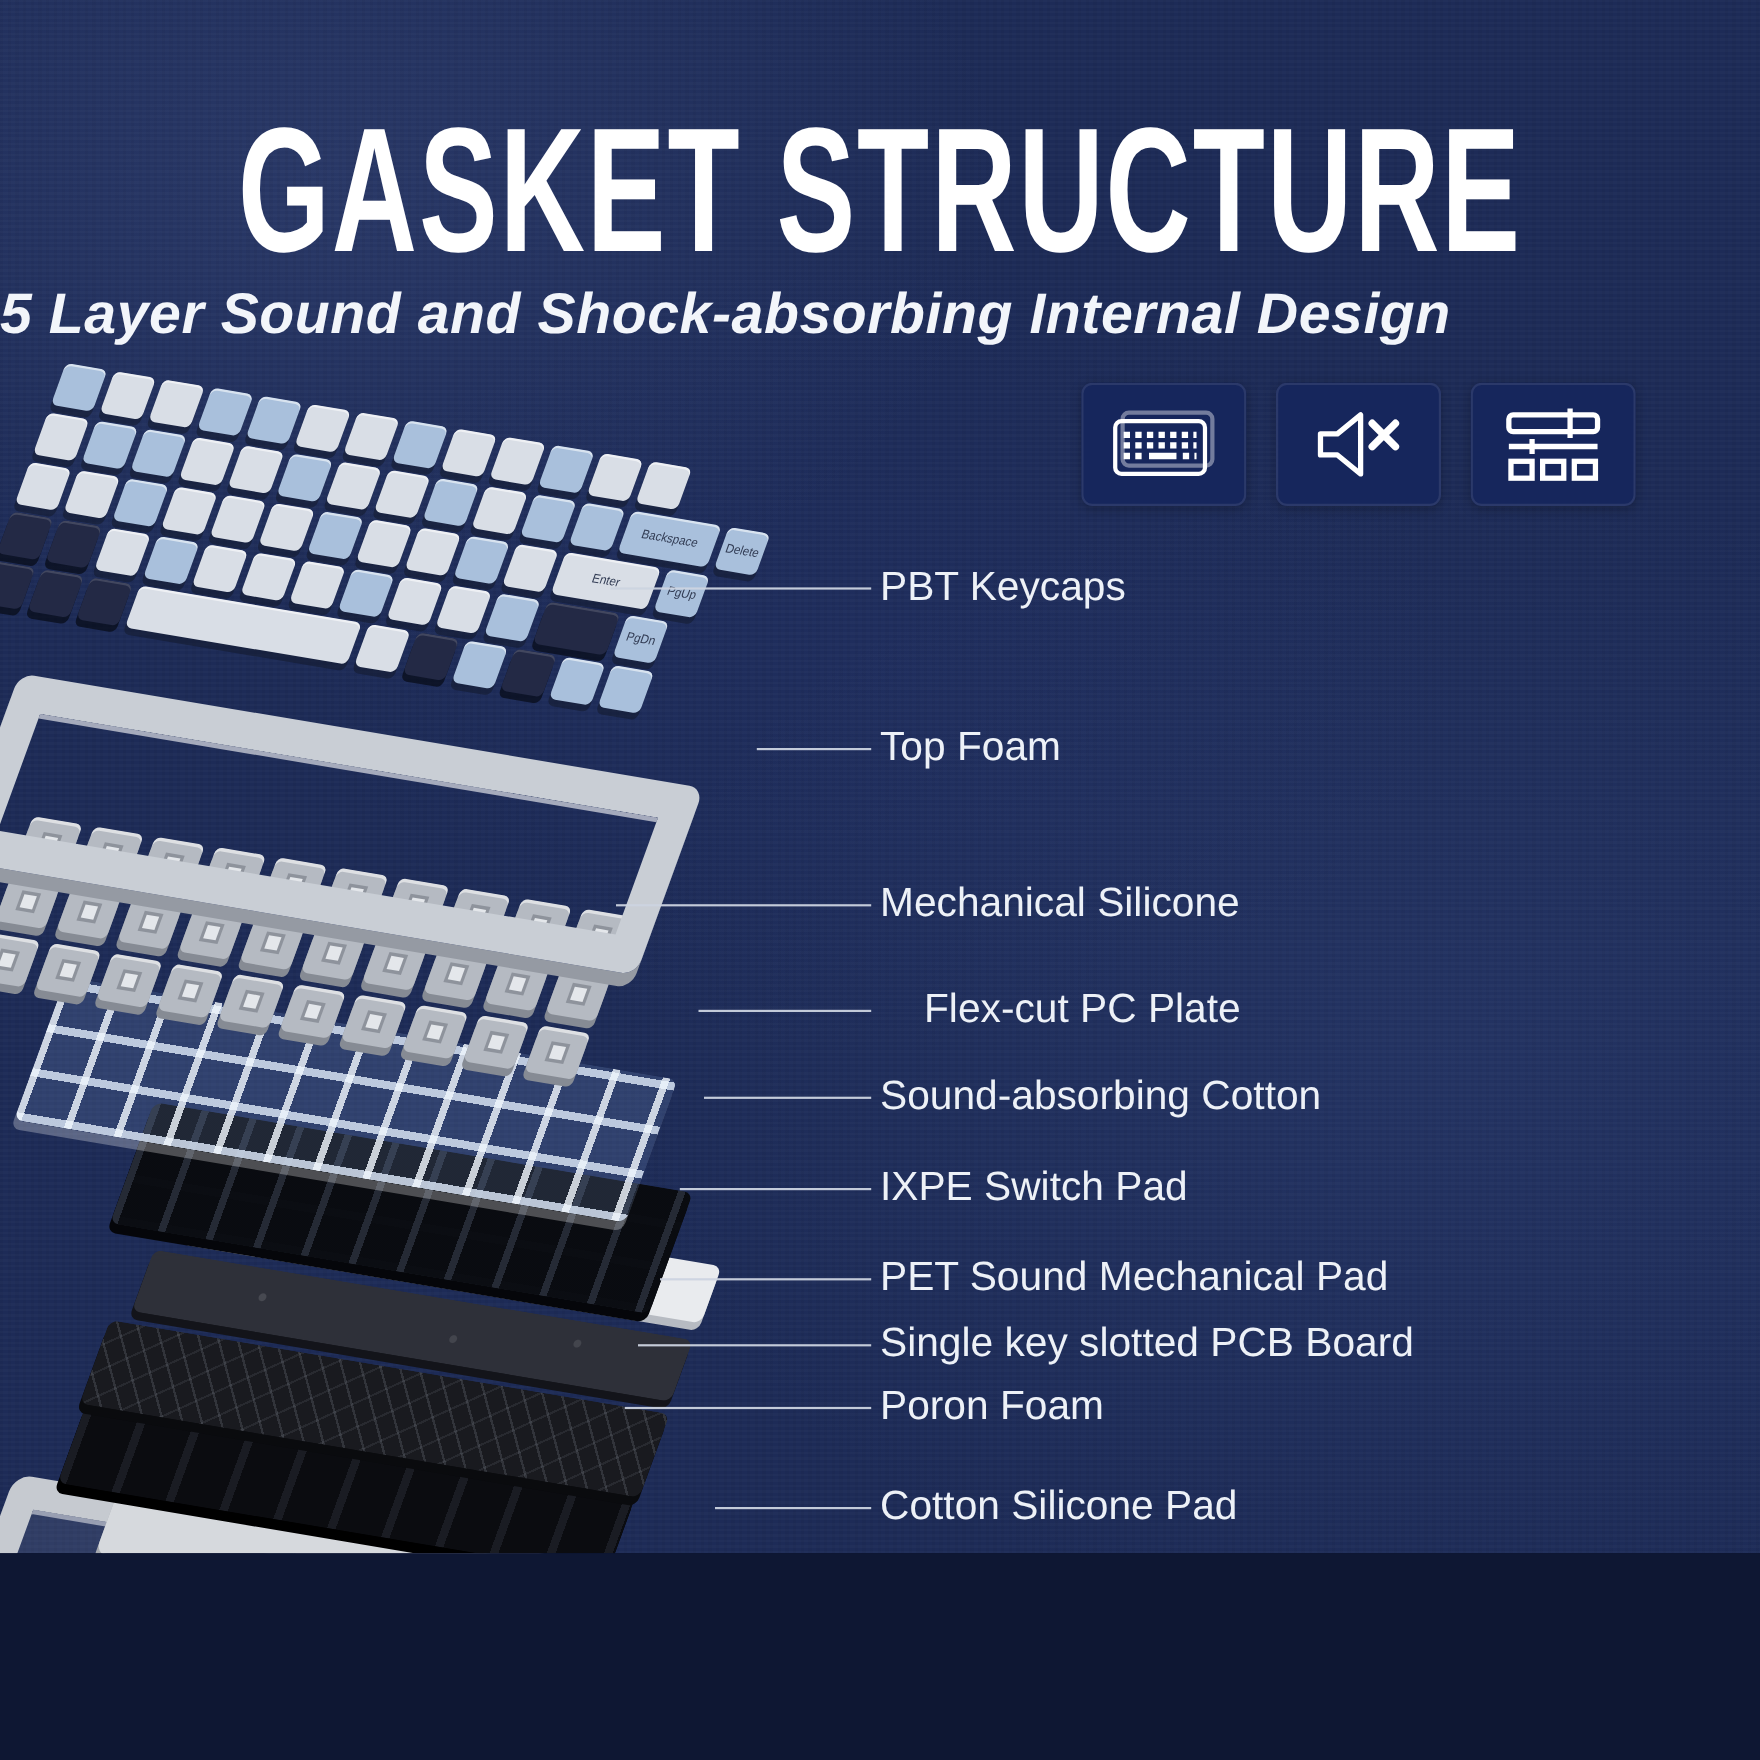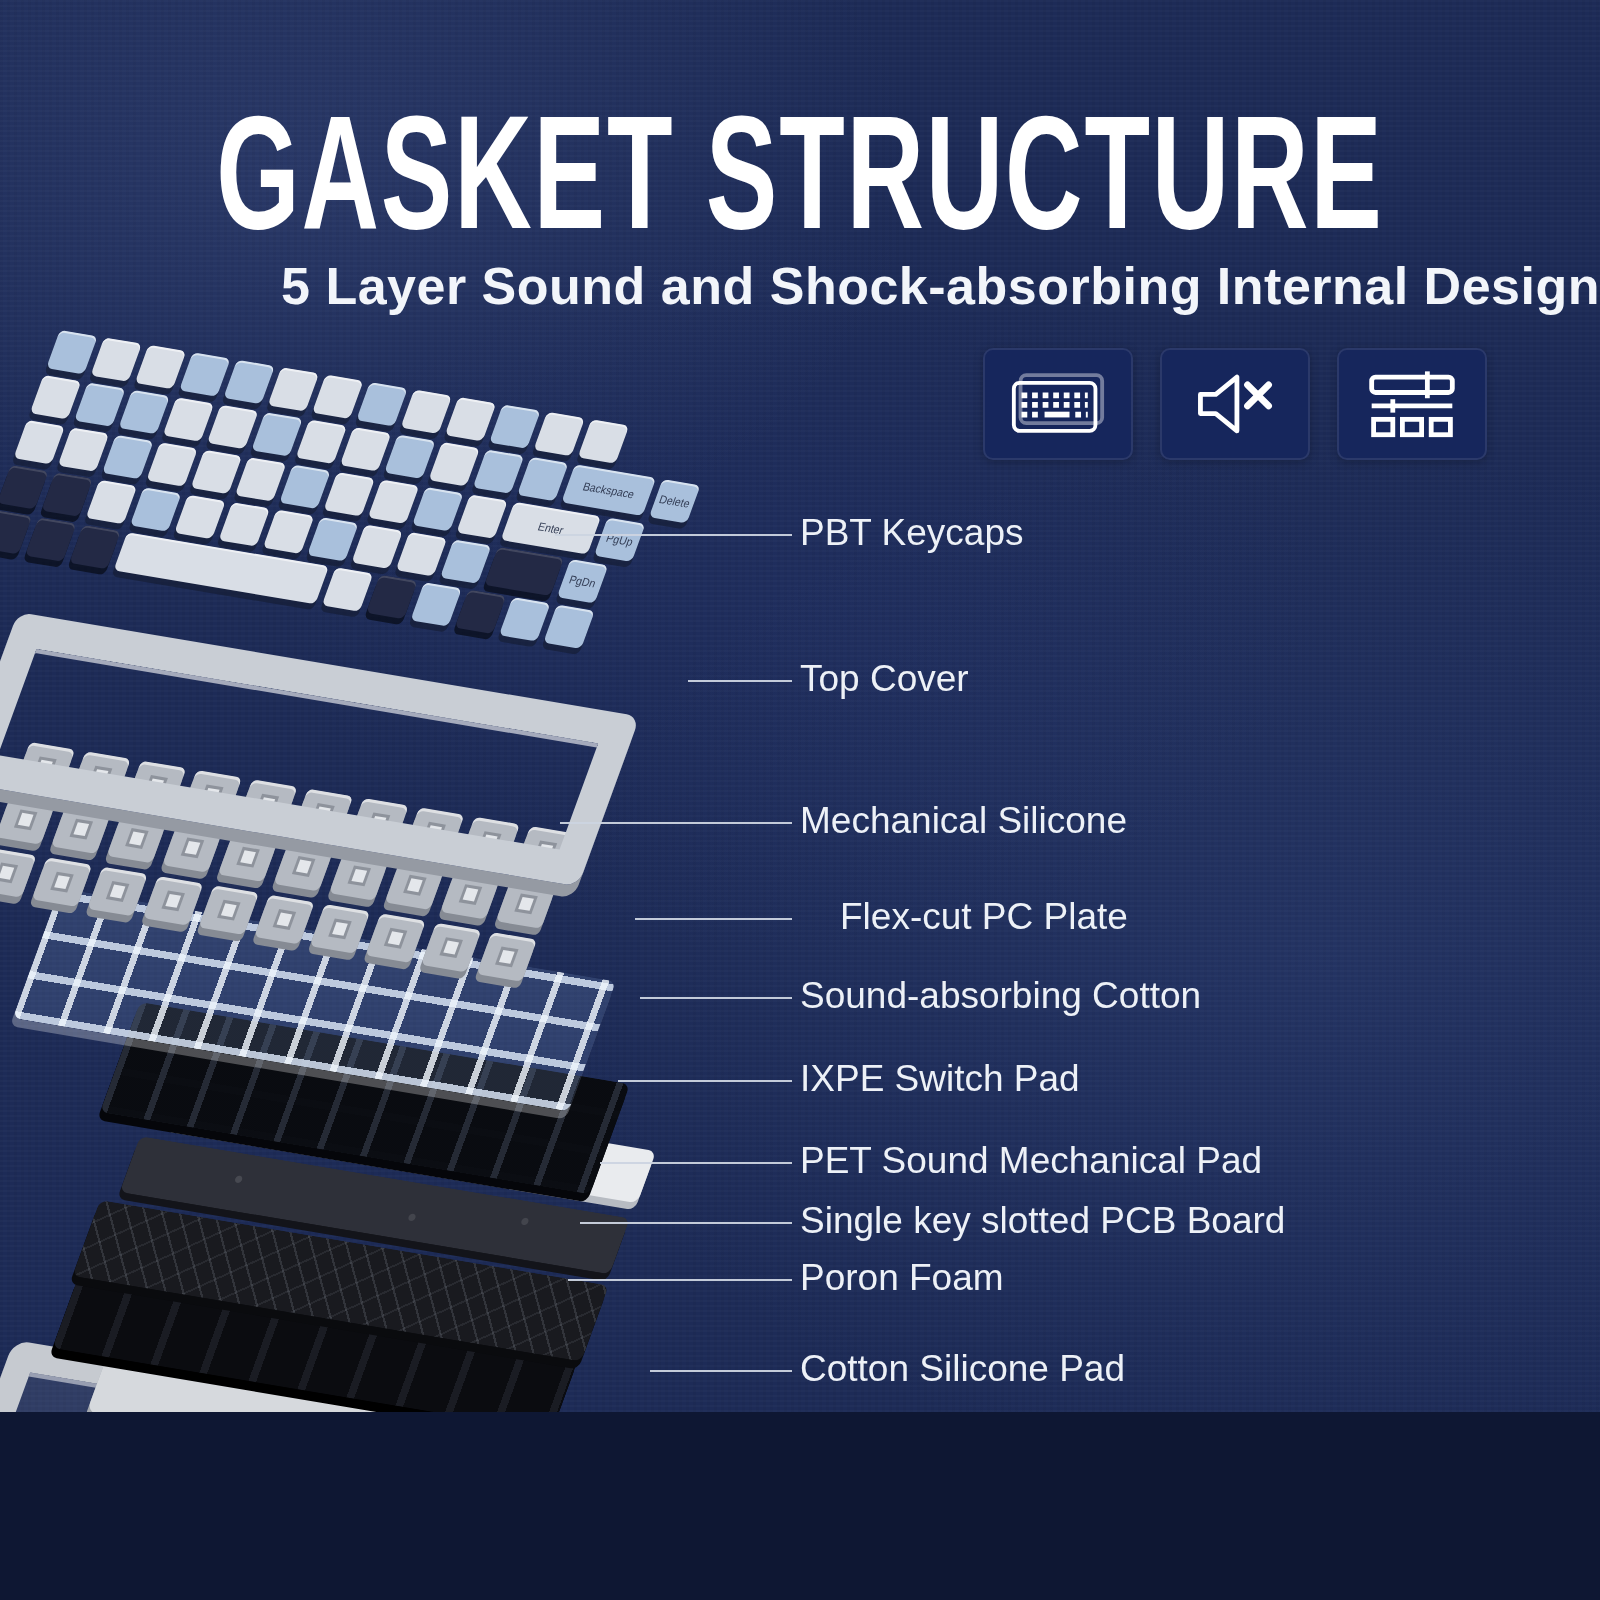--- a/index.html
+++ b/index.html
@@ -14,22 +14,22 @@
     font-family:"Liberation Sans", sans-serif;color:#eef1f6;
   }
   .texture{position:absolute;inset:0;pointer-events:none;
     background-image:
       repeating-linear-gradient(0deg, rgba(255,255,255,.02) 0 2px, transparent 2px 5px),
       repeating-linear-gradient(90deg, rgba(0,0,0,.035) 0 3px, transparent 3px 7px);
   }
   .title{position:absolute;top:92px;left:0;width:100%;text-align:center;margin:0;
     font-size:122px;font-weight:800;letter-spacing:2px;line-height:1;color:#ffffff;
     transform:scale(.88,1.32);transform-origin:center top;}
-  .subtitle{position:absolute;top:256px;left:0;width:100%;text-align:right;margin:0;
-    font-size:52px;font-weight:700;letter-spacing:.5px;color:#f2f5fa;}
+  .subtitle{position:absolute;top:256px;left:0;width:100%;text-align:left;margin:0;
+    font-size:52px;font-weight:700;letter-spacing:.5px;color:#f2f5fa;font-style:italic;}
   .icon-row{position:absolute;top:348px;left:983px;display:flex;gap:27px;}
   .icon-box{width:150px;height:112px;border-radius:10px;background:#16265c;
     box-shadow:inset 0 0 0 2px rgba(255,255,255,.09), 0 2px 10px rgba(0,0,0,.25);
     display:flex;align-items:center;justify-content:center;}
   
   .exploded{position:absolute;inset:0;}
   .layer{position:absolute;transform:skewX(-20deg) skewY(9deg);transform-origin:0 0;}
   .keycaps{display:flex;flex-direction:column;gap:7px;}
   .krow{display:flex;gap:7px;}
   .key{width:40px;height:38px;border-radius:6px;flex:0 0 auto;
@@ -240,21 +240,21 @@
       <div class="post" style="left:150px;top:60px"></div>
       <div class="post" style="left:420px;top:80px"></div>
     </div>
   </div>
 
   <div>
     <span class="leader" style="left:555px;top:534px;width:237px"></span>
     <span class="label-text" style="left:800px;top:512px">PBT Keycaps</span>
 
     <span class="leader" style="left:688px;top:680px;width:104px"></span>
-    <span class="label-text" style="left:800px;top:658px">Top Cover</span>
+    <span class="label-text" style="left:800px;top:658px">Top Foam</span>
 
     <span class="leader" style="left:560px;top:822px;width:232px"></span>
     <span class="label-text" style="left:800px;top:800px">Mechanical Silicone</span>
 
     <span class="leader" style="left:635px;top:918px;width:157px"></span>
     <span class="label-text" style="left:840px;top:896px">Flex-cut PC Plate</span>
 
     <span class="leader" style="left:640px;top:997px;width:152px"></span>
     <span class="label-text" style="left:800px;top:975px">Sound-absorbing Cotton</span>
 

